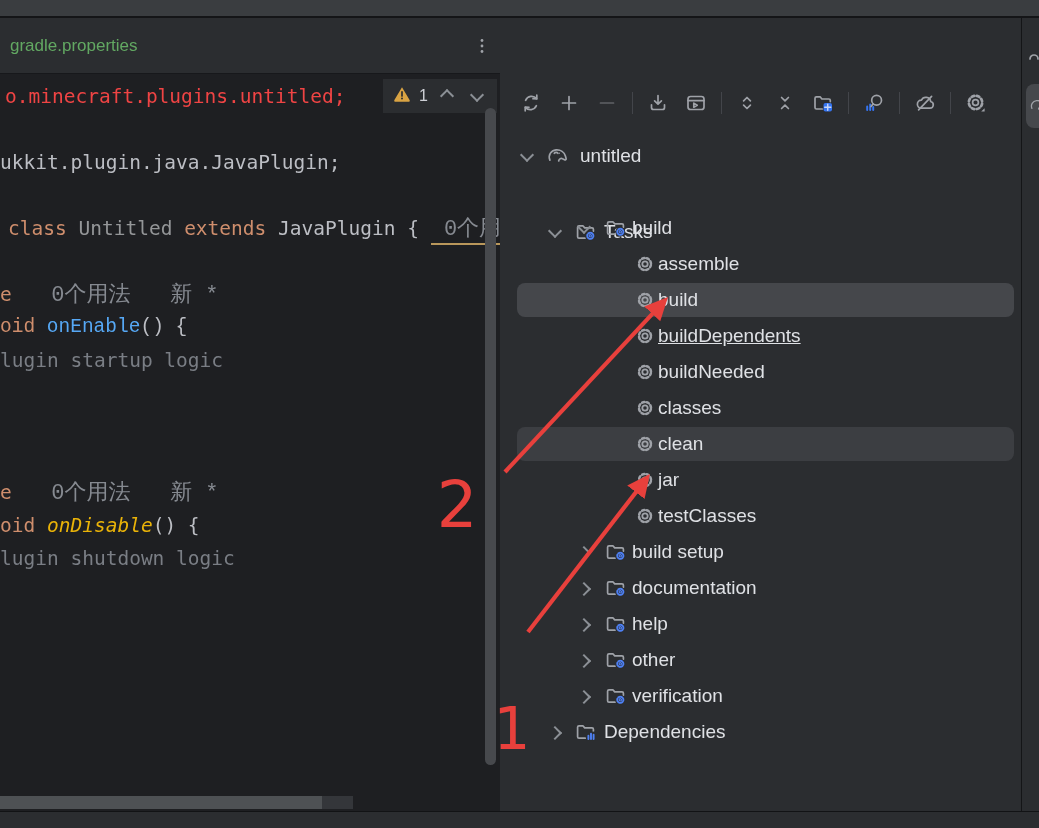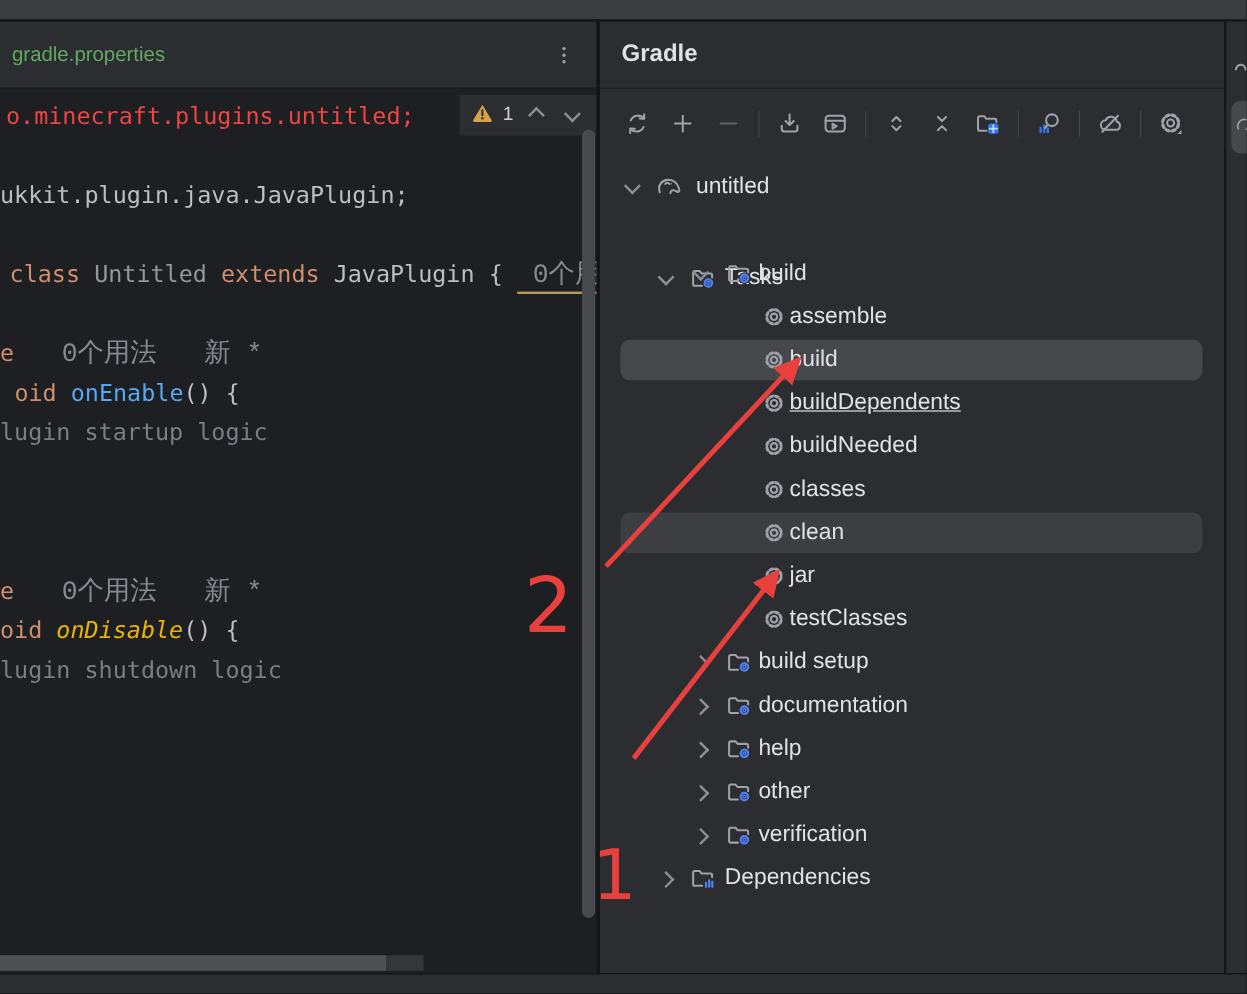--- a/index.html
+++ b/index.html
@@ -1,18 +1,18 @@
 <!DOCTYPE html>
 <html><head>
 <meta charset="utf-8">
 <style>
   html,body{margin:0;padding:0;background:#141517;}
   #app{position:relative;width:1039px;height:828px;overflow:hidden;background:#141517;
        font-family:"Liberation Sans","DejaVu Sans",sans-serif;}
-  .abs{position:absolute;}
+  .abs{position:absolute;padding-left:12px;}
 
   #topbar{left:0;top:0;width:1039px;height:16px;background:#3a3d40;}
 
   
   #editor{left:0;top:18px;width:497px;height:793px;background:#1e1f22;overflow:hidden;}
   #tabbar{position:absolute;left:0;top:0;width:100%;height:56px;background:#2b2d30;
           border-bottom:1px solid #17181b;display:flex;align-items:center;box-sizing:border-box;}
   #tab-file{margin-left:10px;font-size:17px;color:#62a862;}
   #tab-kebab{position:absolute;right:16px;top:17px;cursor:pointer;}
   .cl{position:absolute;height:33px;line-height:33px;font-family:"DejaVu Sans Mono",monospace;
@@ -75,21 +75,21 @@
             <circle cx="11" cy="5.5" r="1.4" fill="#9fa2a8" stroke="none"></circle>
             <circle cx="11" cy="11" r="1.4" fill="#9fa2a8" stroke="none"></circle>
             <circle cx="11" cy="16.5" r="1.4" fill="#9fa2a8" stroke="none"></circle>
           </svg></span>
     </div>
     <div id="code">
         <div class="cl" style="top: 62px; left: 5px;"><span style="color: #ef4444;">o.minecraft.plugins.untitled;</span></div>
         <div class="cl" style="top: 128px; left: 0px;"><span style="color: rgb(188, 190, 196);">ukkit.plugin.java.JavaPlugin;</span></div>
         <div class="cl" style="top: 194px; left: 8px;"><span style="color: rgb(207, 142, 109);">class</span><span style="color: rgb(188, 190, 196);"> </span><span style="color: rgb(148, 150, 152);">Untitled</span><span style="color: rgb(188, 190, 196);"> </span><span style="color: rgb(207, 142, 109);">extends</span><span style="color: rgb(188, 190, 196);"> JavaPlugin { </span><span class="inlay ul" style="color: rgb(134, 138, 145); border-bottom-color: rgb(185, 151, 91);"> 0个用</span></div>
         <div class="cl" style="top: 260px; left: 0px;"><span style="color: rgb(207, 142, 109);">e</span><span class="inlay" style="color: rgb(134, 138, 145);">   0个用法   新 *</span></div>
-        <div class="cl" style="top: 293px; left: 12px;"><span style="color: rgb(207, 142, 109);">oid </span><span style="color: rgb(86, 168, 245);">onEnable</span><span style="color: rgb(188, 190, 196);">() {</span></div>
+        <div class="cl" style="top: 293px; left: 0px; font-family: Liberation Mono, monospace;"><span style="color: rgb(207, 142, 109);">oid </span><span style="color: rgb(86, 168, 245);">onEnable</span><span style="color: rgb(188, 190, 196);">() {</span></div>
         <div class="cl" style="top: 326px; left: 0px;"><span style="color: rgb(122, 126, 133);">lugin startup logic</span></div>
         <div class="cl" style="top: 458px; left: 0px;"><span style="color: rgb(207, 142, 109);">e</span><span class="inlay" style="color: rgb(134, 138, 145);">   0个用法   新 *</span></div>
         <div class="cl" style="top: 491px; left: 0px;"><span style="color: rgb(207, 142, 109);">oid </span><span style="color: #eab308; font-style: italic;">onDisable</span><span style="color: rgb(188, 190, 196);">() {</span></div>
         <div class="cl" style="top: 524px; left: 0px;"><span style="color: rgb(122, 126, 133);">lugin shutdown logic</span></div>
       </div>
     <div id="insp">
       <span><svg width="18" height="18" viewBox="0 0 18 18" fill="none" stroke="#9fa2a8" stroke-width="1.7" stroke-linecap="round" stroke-linejoin="round">
             <path d="M9 2.2 L16.6 15 a1.1 1.1 0 0 1 -.95 1.7 H2.35 A1.1 1.1 0 0 1 1.4 15 Z" fill="#d9a343" stroke="none"></path>
             <path d="M9 6.8 v4.2" stroke="#2b2d30" stroke-width="1.7"></path>
             <circle cx="9" cy="13.6" r="1" fill="#2b2d30" stroke="none"></circle>
@@ -97,23 +97,20 @@
       <span class="cnt">1</span>
       <span class="chev up" style="margin-left:6px"></span>
       <span class="chev down" style="margin-left:12px;margin-top:-3px"></span>
     </div>
     <div id="vscroll"></div>
     <div id="hscroll"></div>
     <div id="hscroll-ext"></div>
   </div>
 
   <div id="panel" class="abs">
-    <div id="panel-header">
-      <span id="panel-title">Gradle</span>
-    </div>
     <div id="toolbar">
         <button class="tb-btn">
           <svg width="22" height="22" viewBox="0 0 22 22" fill="none" stroke="#9fa2a8" stroke-width="1.7" stroke-linecap="round" stroke-linejoin="round">
             <path d="M5.6 8.3 A6.6 6.6 0 0 1 16.6 6.6"></path>
             <path d="M16.8 3.2 l0 3.8 -3.8 -.3"></path>
             <path d="M16.4 13.7 A6.6 6.6 0 0 1 5.4 15.4"></path>
             <path d="M5.2 18.8 l0 -3.8 3.8 .3"></path>
           </svg>
         </button>
         <button class="tb-btn">

